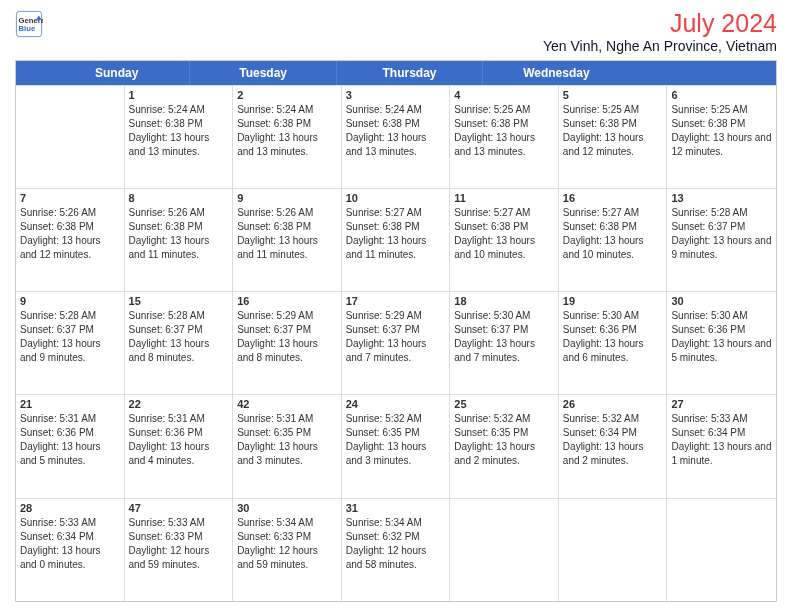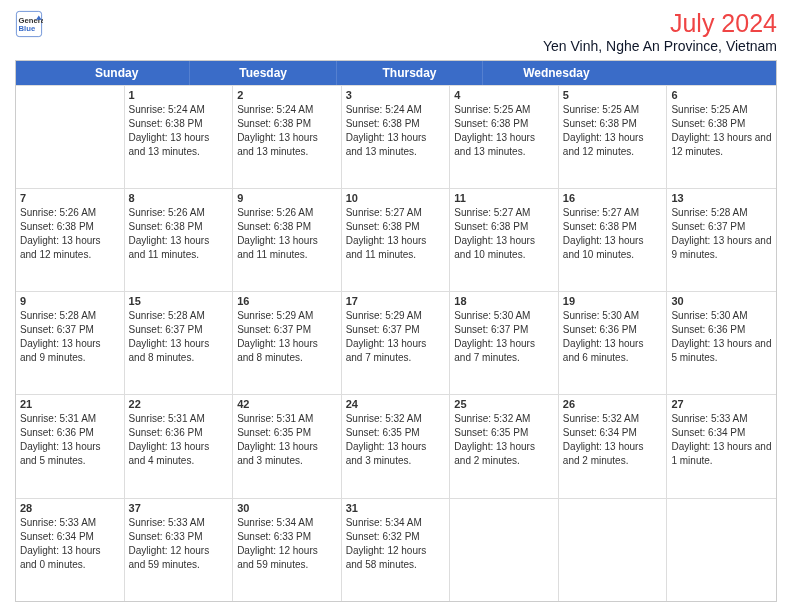--- a/index.html
+++ b/index.html
@@ -241,21 +241,21 @@
             <span class="day-num">27</span>
             <div class="cell-info">Sunrise: 5:33 AM<br>Sunset: 6:34 PM<br>Daylight: 13 hours and 1 minute.</div>
           </div>
         </div>
         <div class="cal-row">
           <div class="cal-cell">
             <span class="day-num">28</span>
             <div class="cell-info">Sunrise: 5:33 AM<br>Sunset: 6:34 PM<br>Daylight: 13 hours and 0 minutes.</div>
           </div>
           <div class="cal-cell">
-            <span class="day-num">37</span>
+            <span class="day-num">47</span>
             <div class="cell-info">Sunrise: 5:33 AM<br>Sunset: 6:33 PM<br>Daylight: 12 hours and 59 minutes.</div>
           </div>
           <div class="cal-cell">
             <span class="day-num">30</span>
             <div class="cell-info">Sunrise: 5:34 AM<br>Sunset: 6:33 PM<br>Daylight: 12 hours and 59 minutes.</div>
           </div>
           <div class="cal-cell">
             <span class="day-num">31</span>
             <div class="cell-info">Sunrise: 5:34 AM<br>Sunset: 6:32 PM<br>Daylight: 12 hours and 58 minutes.</div>
           </div>

